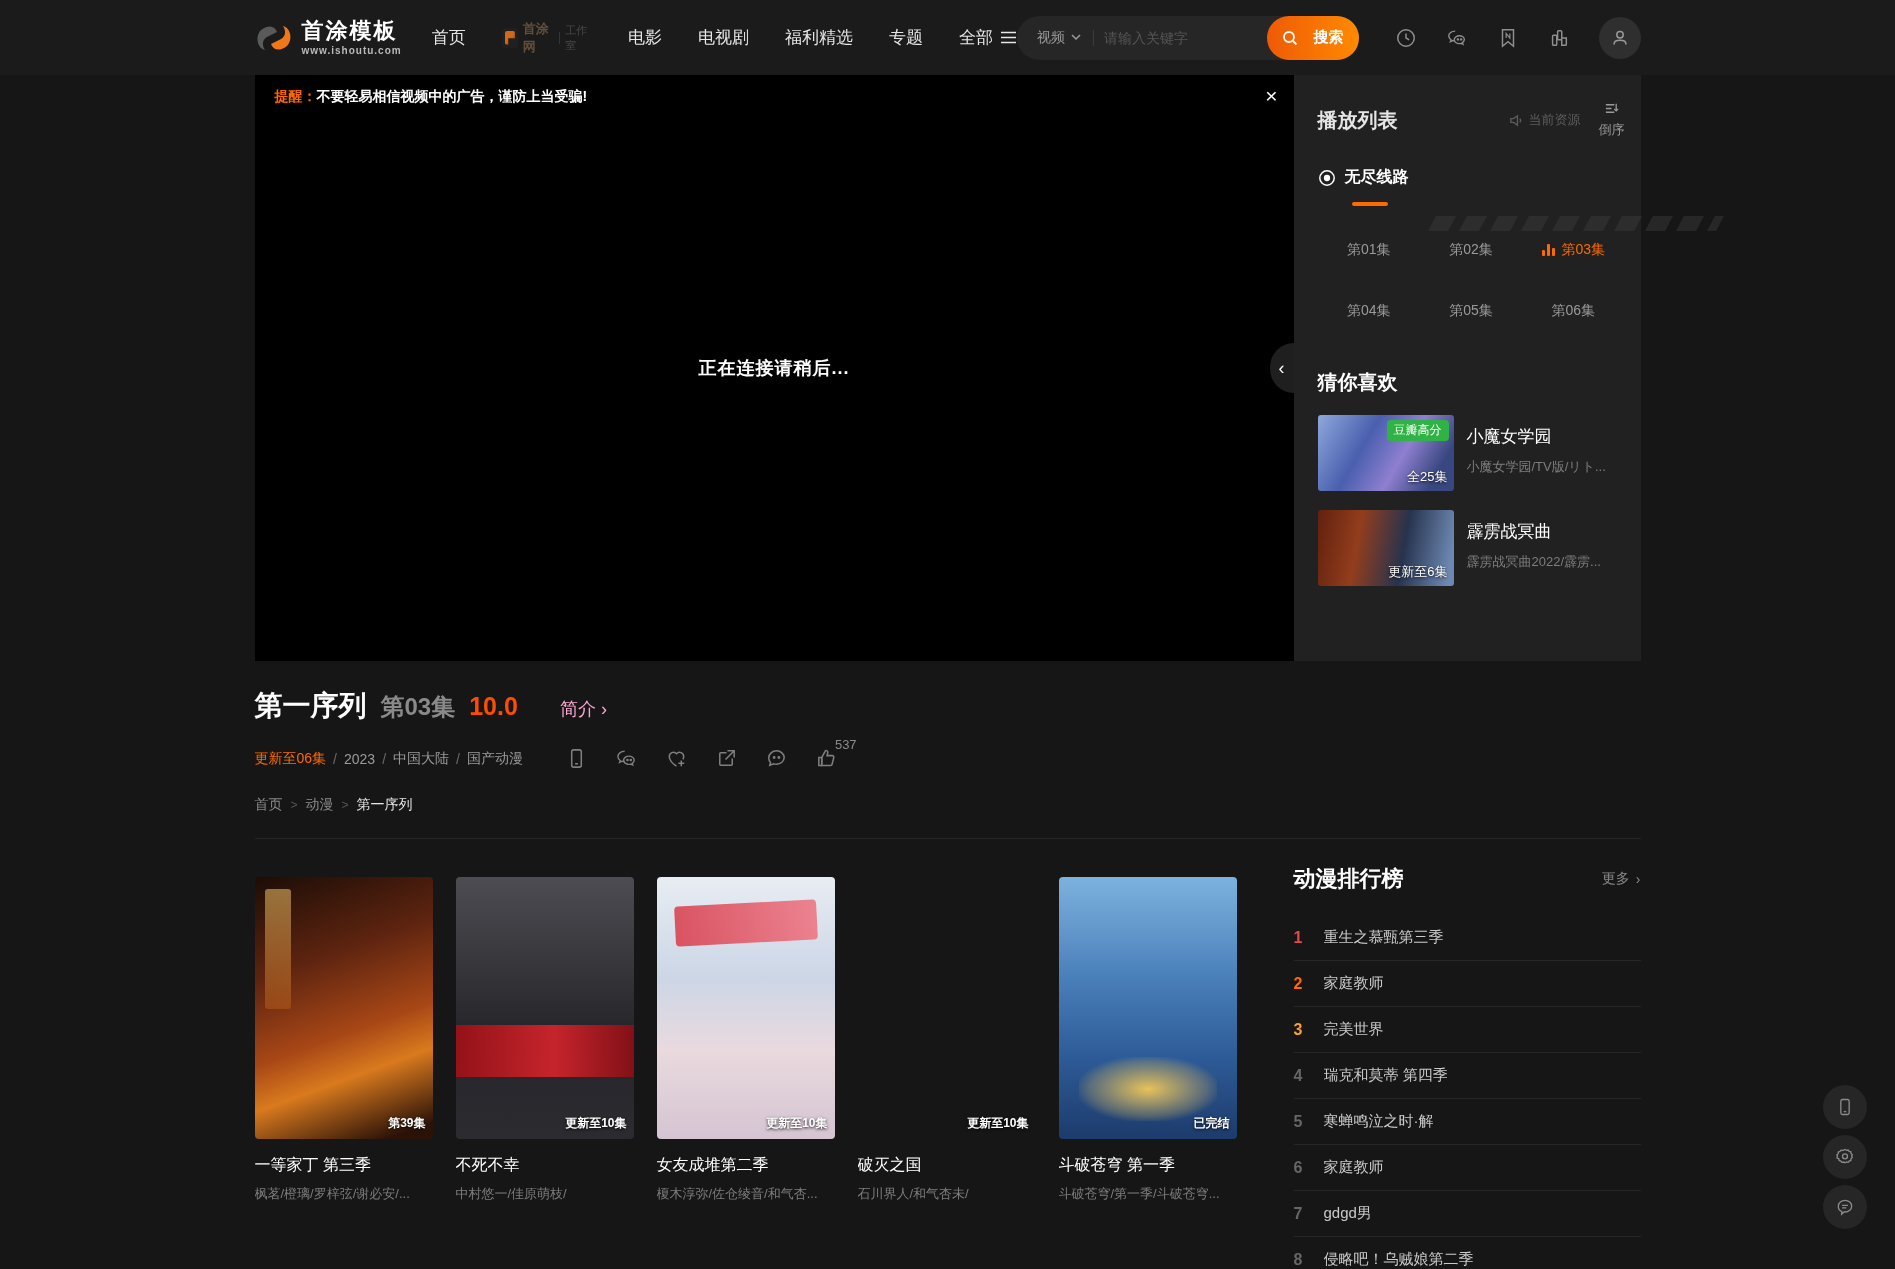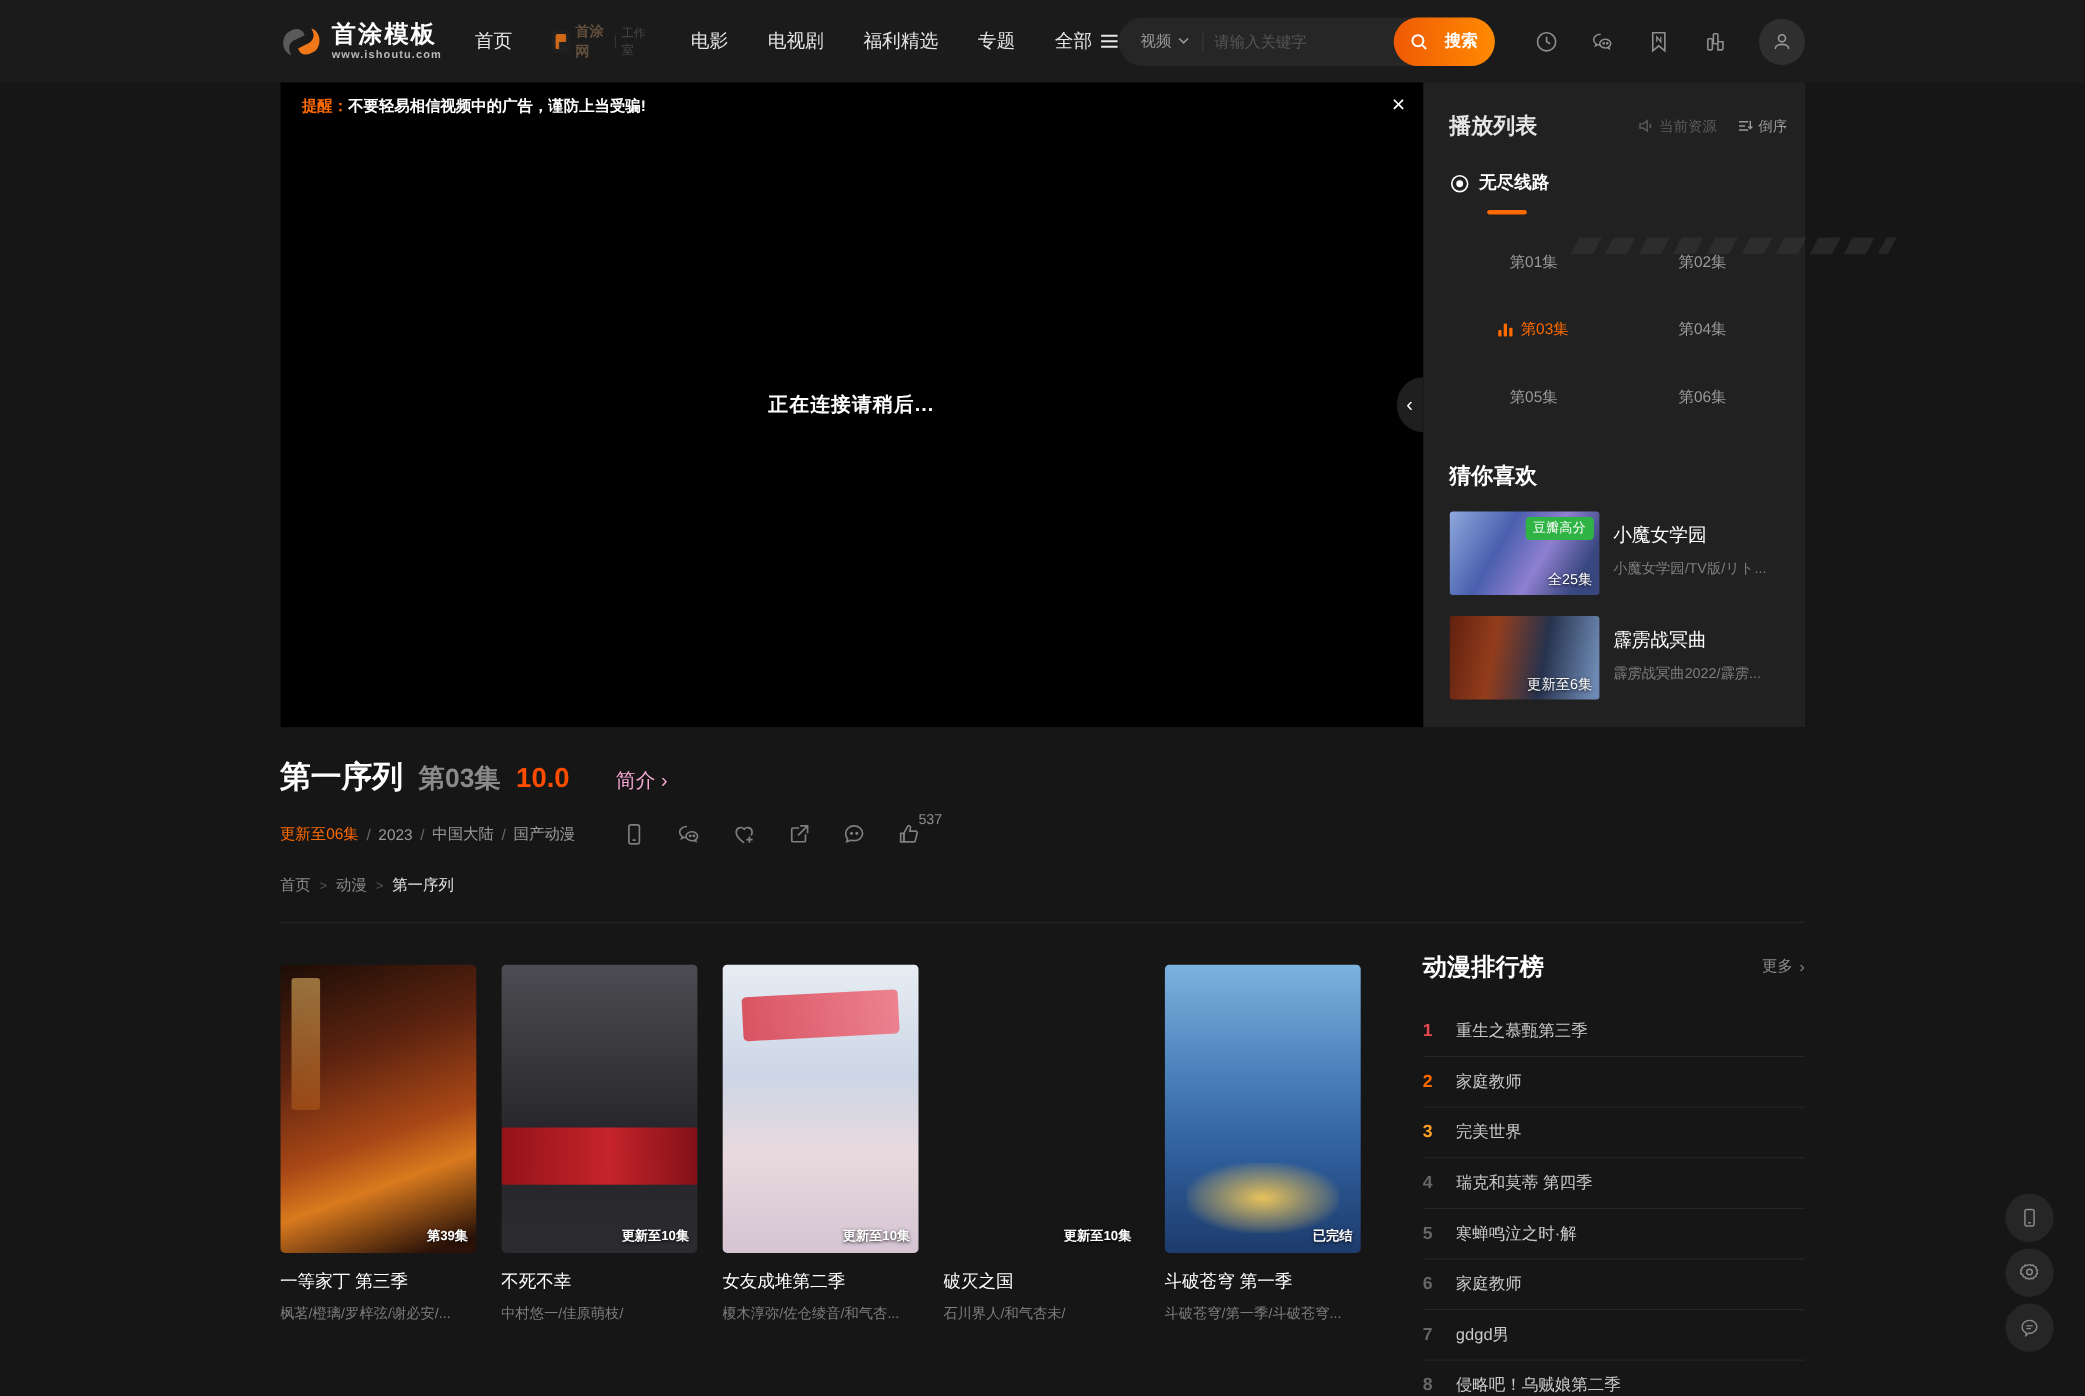--- a/index.html
+++ b/index.html
@@ -52,25 +52,25 @@
   .collapse-tab { position:absolute; right:0; top:268px; width:24px; height:50px; background:#1f1f1f; border-radius:25px 0 0 25px; color:#fff;
     display:flex; align-items:center; justify-content:center; font-size:18px; cursor:pointer; }
 
   
   .sidebar { width:347px; height:586px; background:#212121; padding:26px 16px 0 24px; position:relative; }
   .pl-head { display:flex; align-items:center; }
   .pl-title { font-size:20px; font-weight:bold; color:#e5e5e5; }
   .pl-head-right { margin-left:auto; display:flex; align-items:center; gap:18px; }
   .pl-mini { display:flex; align-items:center; gap:5px; font-size:13px; cursor:pointer; }
   .pl-source { color:#5d5d5d; }
-  .pl-reverse { color:#9a9a9a; }
+  .pl-reverse { color:#9a9a9a;flex-direction:column; }
   .micon { width:15px; height:15px; }
   .route-tab { margin-top:28px; display:flex; align-items:center; gap:9px; color:#fff; font-size:16px; font-weight:bold; cursor:pointer; width:max-content; }
   .route-underline { width:36px; height:4px; border-radius:2px; background:#ff6a00; margin:14px 0 0 34px; }
-  .ep-grid { margin-top:22px; display:grid; grid-template-columns:1fr 1fr; row-gap:17px; }
+  .ep-grid { margin-top:22px; display:grid; grid-template-columns:1fr 1fr 1fr; row-gap:17px; }
   .ep { height:44px; display:flex; align-items:center; justify-content:center; gap:7px; font-size:14px; color:#9a9a9a; cursor:pointer; }
   .ep.active { color:#ff6a00; }
   .eq { display:flex; align-items:flex-end; gap:2px; height:12px; }
   .eq i { width:3px; background:#ff6a00; border-radius:1px; display:block; }
   .eq i:nth-child(1){height:6px;} .eq i:nth-child(2){height:12px;} .eq i:nth-child(3){height:8px;}
 
   .guess-title { margin-top:36px; font-size:20px; font-weight:bold; color:#fff; }
   .guess-card { margin-top:19px; display:flex; gap:13px; cursor:pointer; }
   .gthumb { width:136px; height:76px; border-radius:3px; position:relative; flex:0 0 auto; overflow:hidden; }
   .gthumb-1 { background:linear-gradient(120deg,#8fa8dc,#4a5fae 35%,#8f7fd0 60%,#38477f 85%); }

